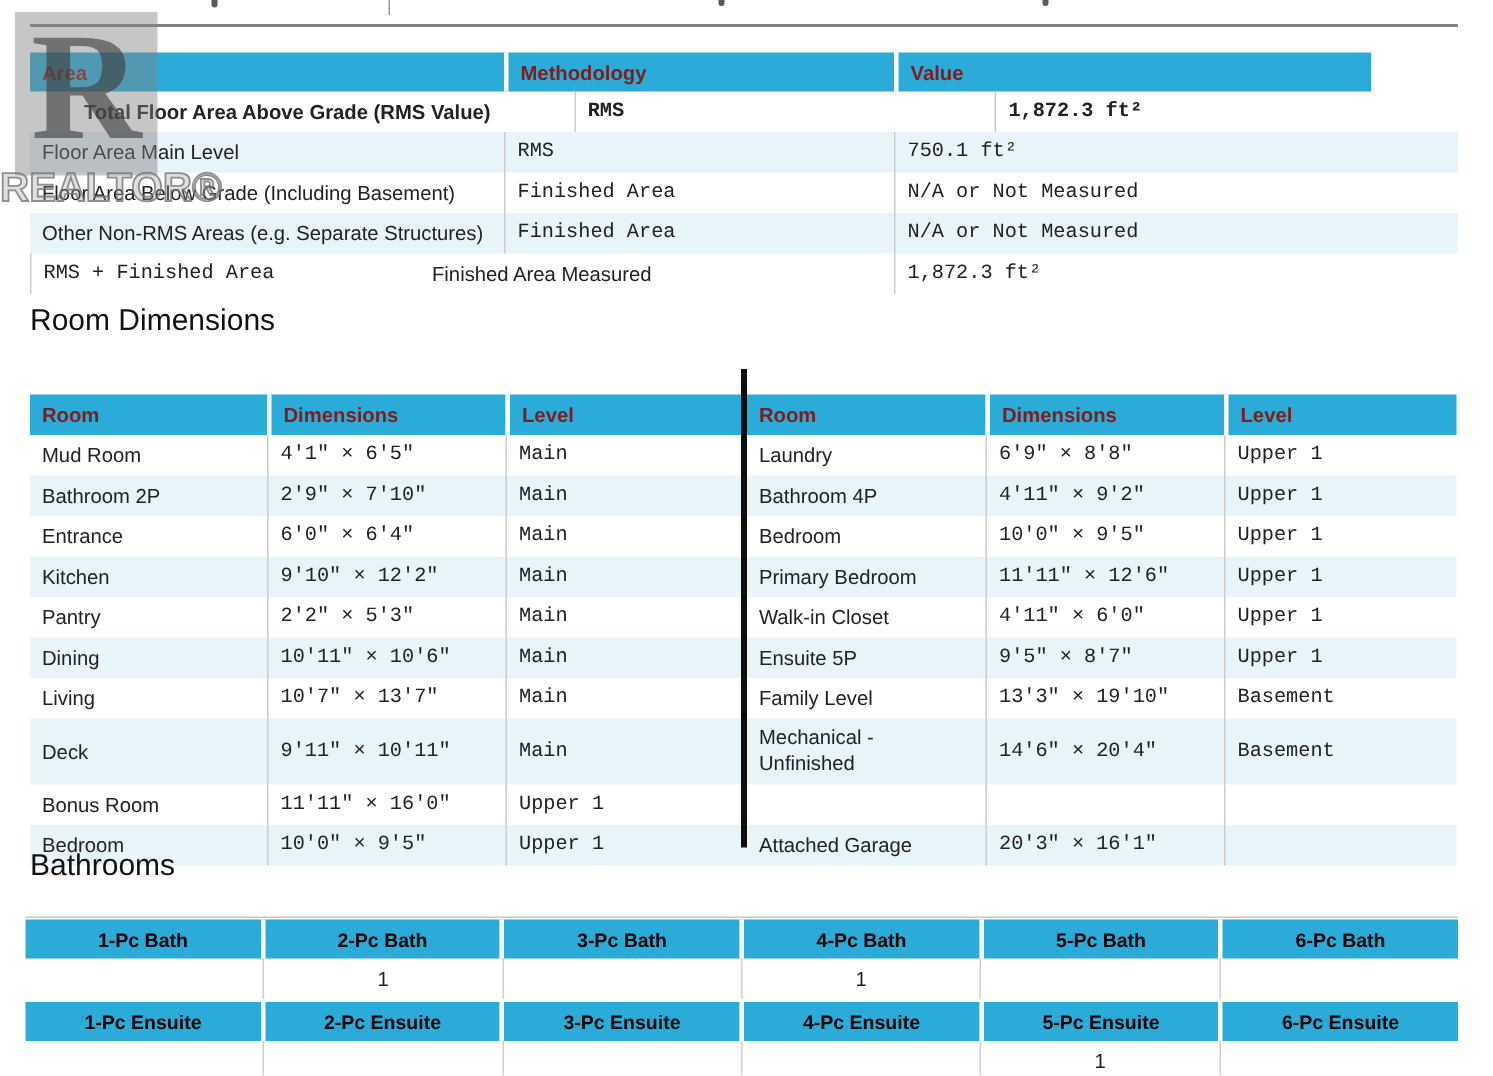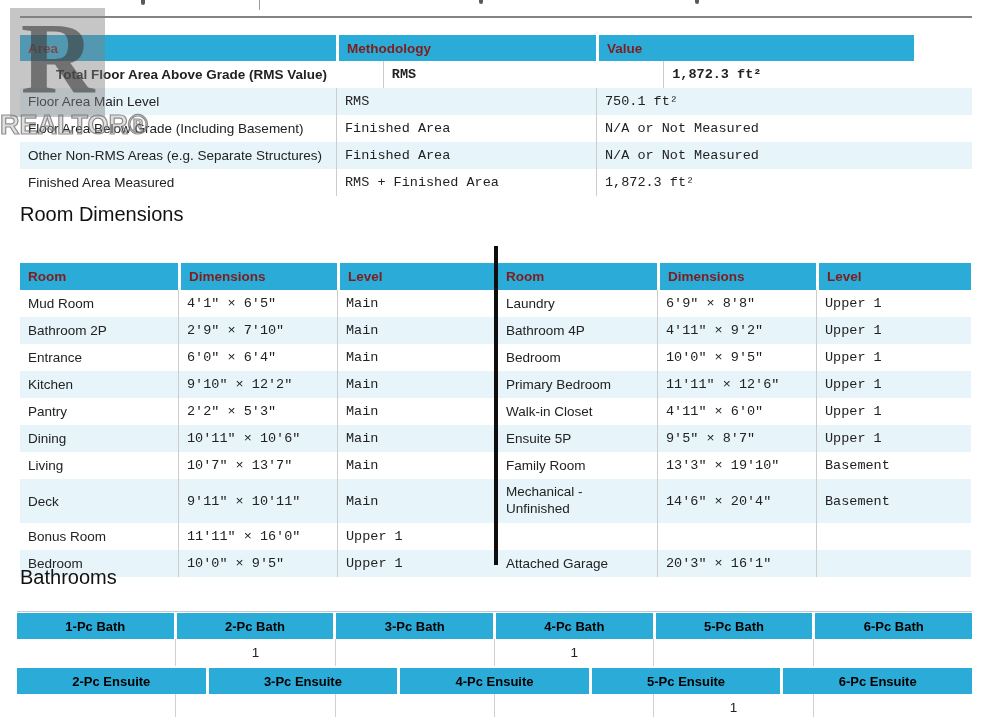--- a/index.html
+++ b/index.html
@@ -135,22 +135,22 @@
       <div class="bcell c1">Floor Area Below Grade (Including Basement)</div>
       <div class="bcell c2 sep-b">Finished Area</div>
       <div class="bcell c3 sep-b">N/A or Not Measured</div>
     </div>
     <div class="trow brow">
       <div class="bcell c1">Other Non-RMS Areas (e.g. Separate Structures)</div>
       <div class="bcell c2 sep-b">Finished Area</div>
       <div class="bcell c3 sep-b">N/A or Not Measured</div>
     </div>
     <div class="trow brow">
+      <div class="bcell c2 sep-b">RMS + Finished Area</div>
       <div class="bcell c1">Finished Area Measured</div>
-      <div class="bcell c2 sep-b">RMS + Finished Area</div>
       <div class="bcell c3 sep-b">1,872.3 ft²</div>
     </div>
   </div>
 </div>
 
 <div class="abs section-heading" id="rd-heading">Room Dimensions</div>
 
 <div class="abs" id="room-table">
   <div class="trow hrow">
     <div class="hcell rc1">Room</div>
@@ -214,21 +214,21 @@
       <div class="vspace"></div>
       <div class="bcell rc4">Ensuite 5P</div>
       <div class="bcell rc5 sep-b">9'5" × 8'7"</div>
       <div class="bcell rc6 sep-b">Upper 1</div>
     </div>
     <div class="trow brow">
       <div class="bcell rc1">Living</div>
       <div class="bcell rc2 sep-b">10'7" × 13'7"</div>
       <div class="bcell rc3 sep-b">Main</div>
       <div class="vspace"></div>
-      <div class="bcell rc4">Family Room</div>
+      <div class="bcell rc4">Family Level</div>
       <div class="bcell rc5 sep-b">13'3" × 19'10"</div>
       <div class="bcell rc6 sep-b">Basement</div>
     </div>
     <div class="trow brow tall">
       <div class="bcell rc1">Deck</div>
       <div class="bcell rc2 sep-b">9'11" × 10'11"</div>
       <div class="bcell rc3 sep-b">Main</div>
       <div class="vspace"></div>
       <div class="bcell rc4 wrap">Mechanical - Unfinished</div>
       <div class="bcell rc5 sep-b">14'6" × 20'4"</div>
@@ -270,20 +270,21 @@
   </div>
   <div class="trow vrow">
     <div class="b3v"></div>
     <div class="b3v">1</div>
     <div class="b3v"></div>
     <div class="b3v">1</div>
     <div class="b3v"></div>
     <div class="b3v"></div>
   </div>
   <div class="trow hrow gap">
+    <div class="b3h">1-Pc Ensuite</div>
     <div class="b3h">2-Pc Ensuite</div>
     <div class="b3h">3-Pc Ensuite</div>
     <div class="b3h">4-Pc Ensuite</div>
     <div class="b3h">5-Pc Ensuite</div>
     <div class="b3h">6-Pc Ensuite</div>
   </div>
   <div class="trow vrow">
     <div class="b3v"></div>
     <div class="b3v"></div>
     <div class="b3v"></div>

